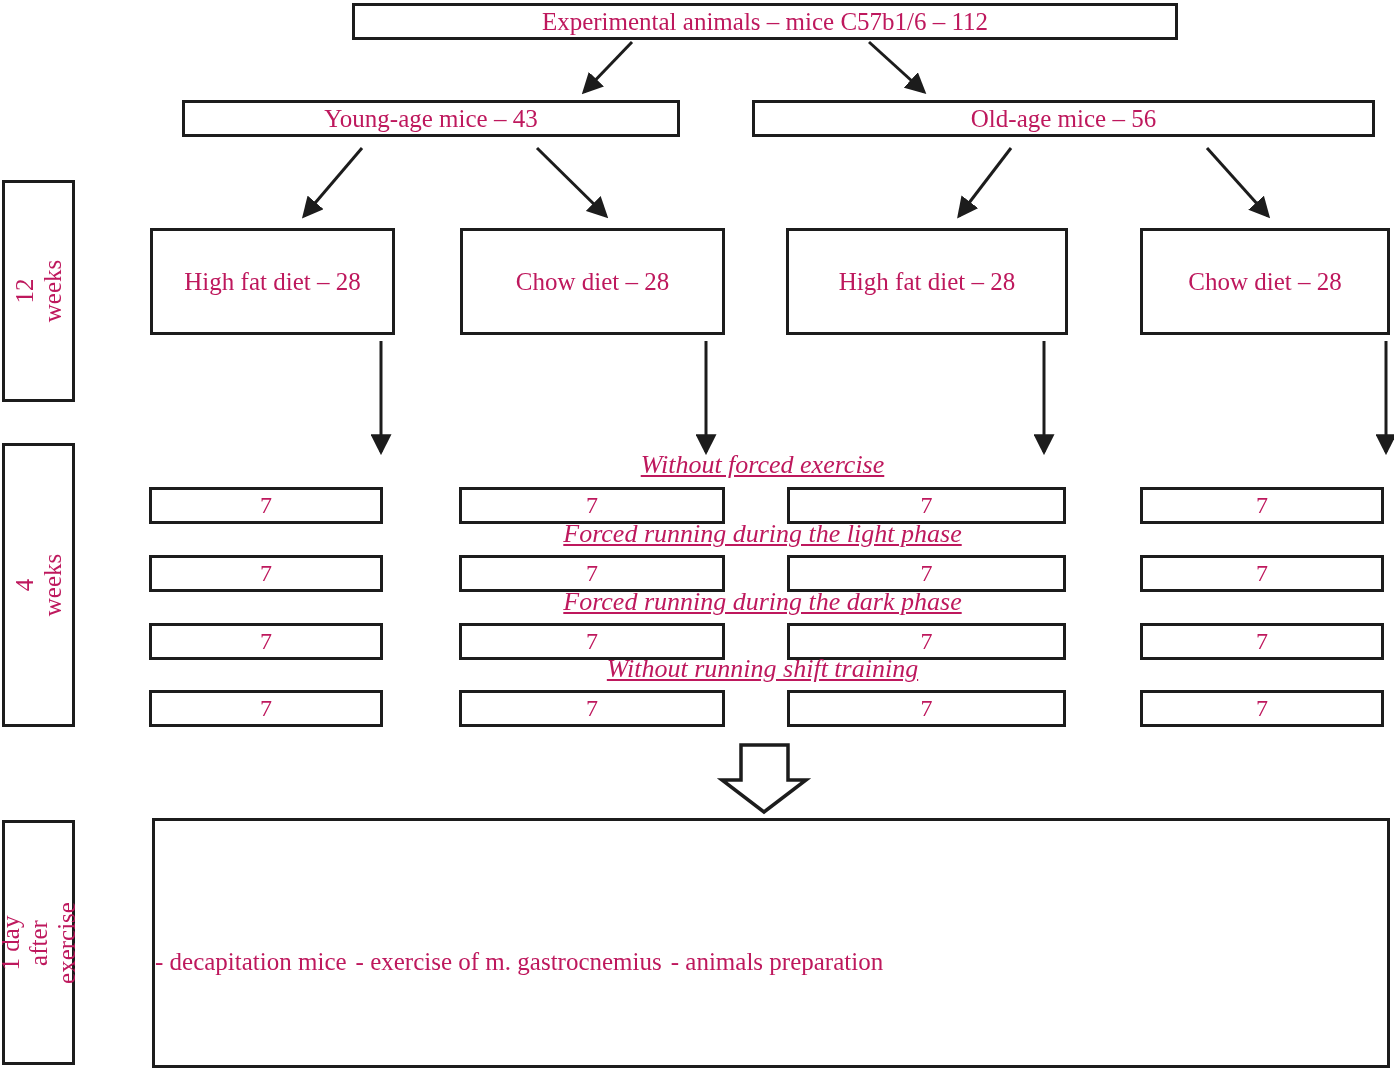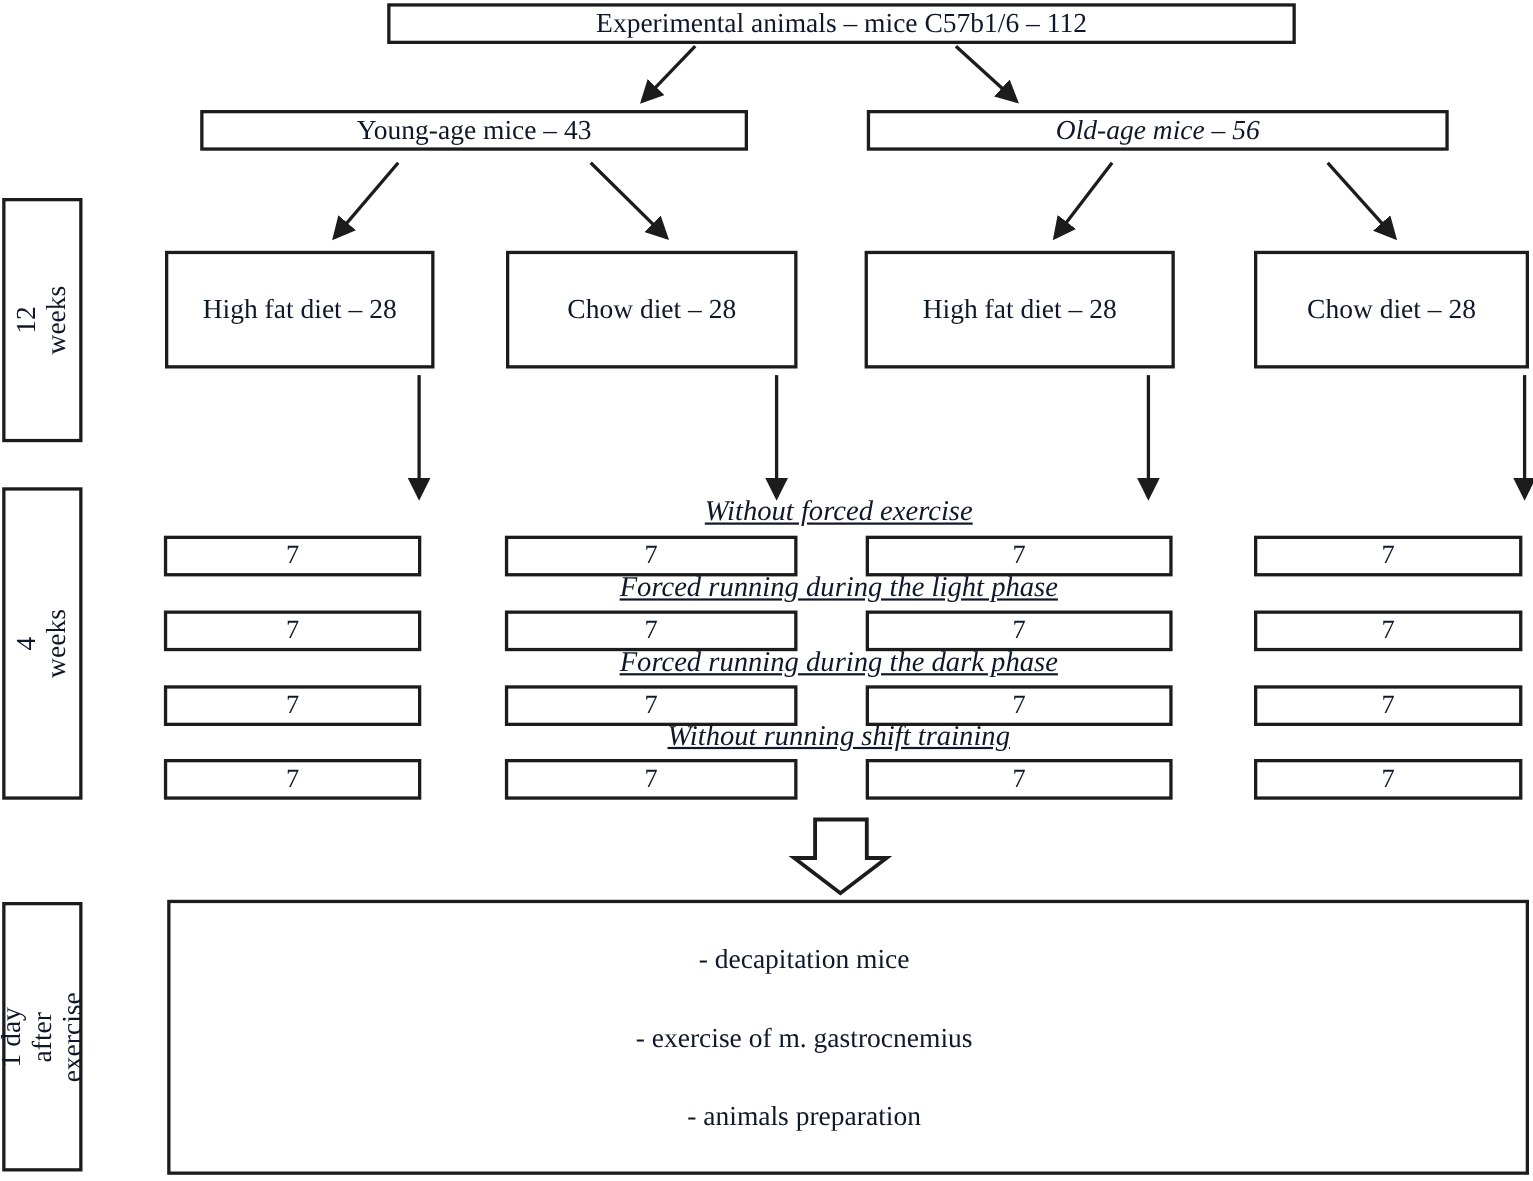--- a/index.html
+++ b/index.html
@@ -2,21 +2,21 @@
 <html><head>
 <meta charset="utf-8">
 <style>
   html, body { margin: 0; padding: 0; background: #ffffff; }
   #stage {
     position: relative;
     width: 1394px;
     height: 1074px;
     background: #ffffff;
     font-family: "Liberation Serif", "DejaVu Serif", serif;
-    color: #0f172a;
+    color: #be185d;
     overflow: hidden;
   }
   .box {
     position: absolute;
     border: 3px solid #1c1c1c;
     background: #ffffff;
     display: flex;
     align-items: center;
     justify-content: center;
     text-align: center;
@@ -41,25 +41,25 @@
     line-height: 1.05;
     text-decoration: underline;
   }
   #arrow-layer {
     position: absolute;
     left: 0; top: 0;
     width: 1394px; height: 1074px;
     z-index: 1;
   }
   .final-box {
-    flex-direction: column;
+    flex-direction: row;
     justify-content: flex-start;
     padding-top: 38px;
     padding-right: 80px;
-    gap: 44px;
+    gap: 9px;
     font-size: 25px;
   }
   .final-line { display: block; }
 </style>
 </head>
 <body>
 
 <div id="stage">
 
   <svg id="arrow-layer" viewBox="0 0 1394 1074">
@@ -83,21 +83,21 @@
     <polygon points="741,745 788,745 788,780 806,780 764,812 722,780 741,780" fill="#ffffff" stroke="#1c1c1c" stroke-width="3.5"></polygon>
   </svg>
 
   <div class="box" style="left:352px; top:3px; width:826px; height:37px;">
     <span>Experimental animals – mice C57b1/6 – 112</span>
   </div>
 
   <div class="box" style="left:182px; top:100px; width:498px; height:37px;">
     <span>Young-age mice – 43</span>
   </div>
-  <div class="box" style="left:788px; top:100px; width:529px; height:37px;font-style:italic;">
+  <div class="box" style="left:752px; top:100px; width:623px; height:37px;">
     <span>Old-age mice – 56</span>
   </div>
 
   <div class="box" style="left:150px; top:228px; width:245px; height:107px;">
     <span>High fat diet – 28</span>
   </div>
   <div class="box" style="left:460px; top:228px; width:265px; height:107px;">
     <span>Chow diet – 28</span>
   </div>
   <div class="box" style="left:786px; top:228px; width:282px; height:107px;">

